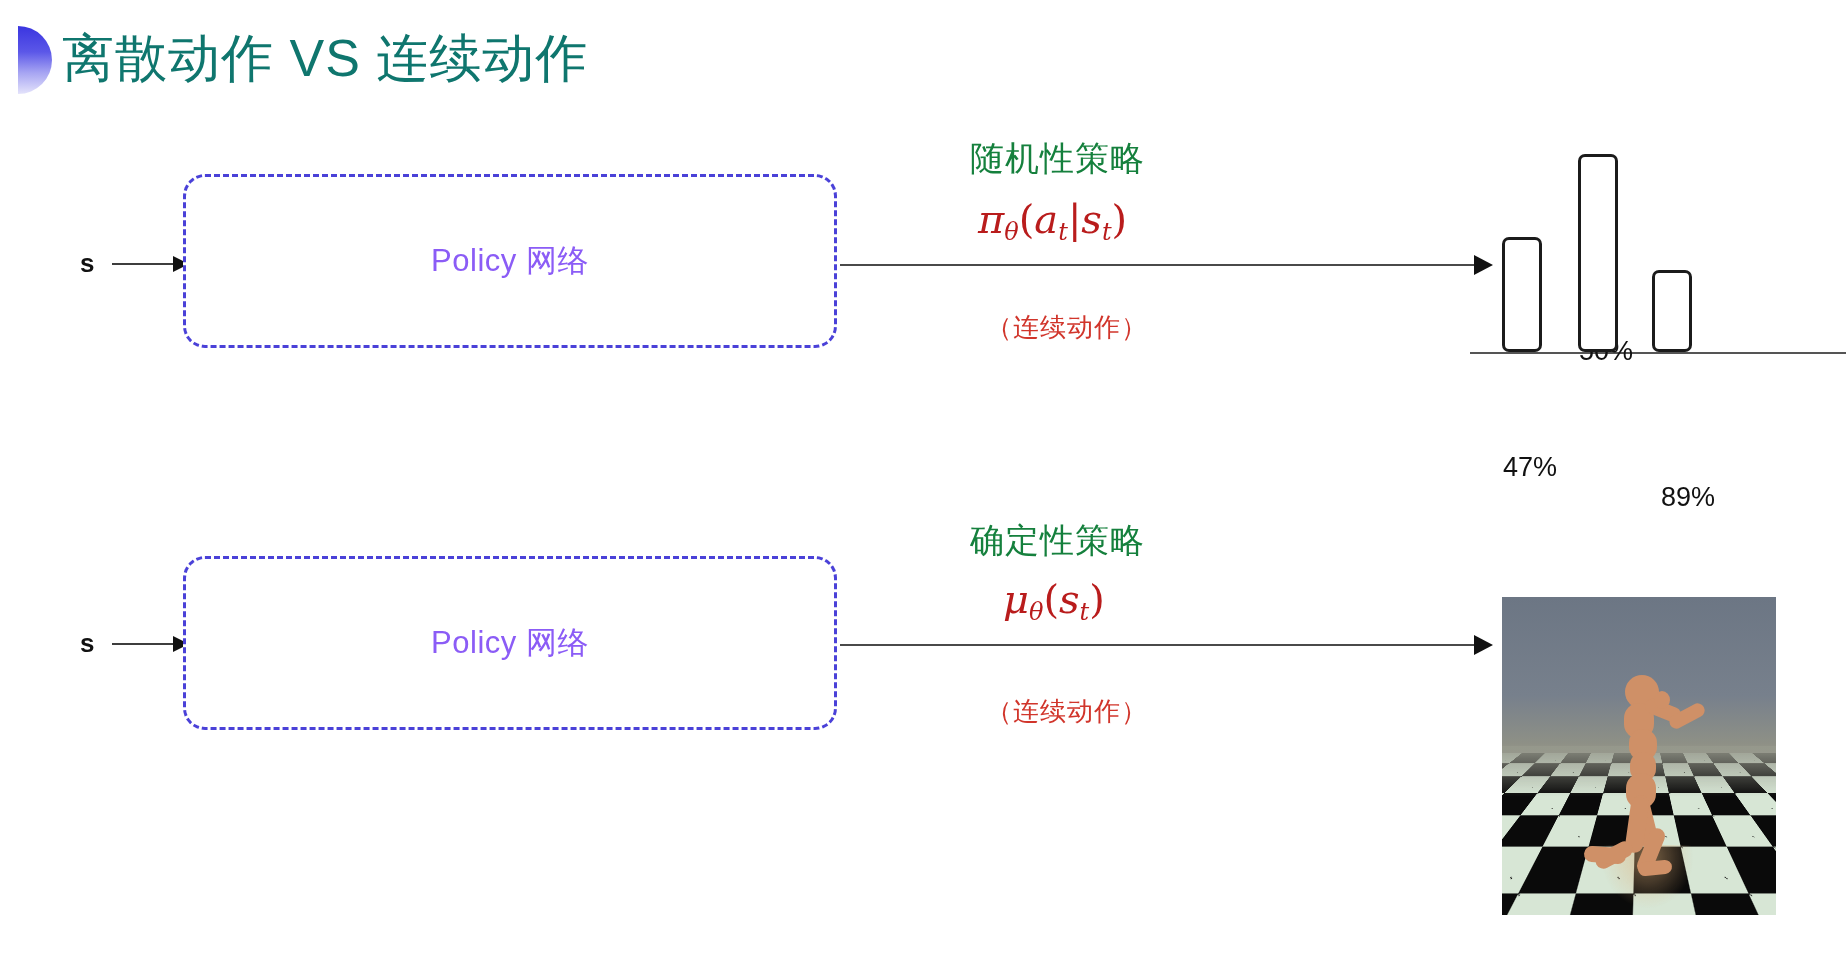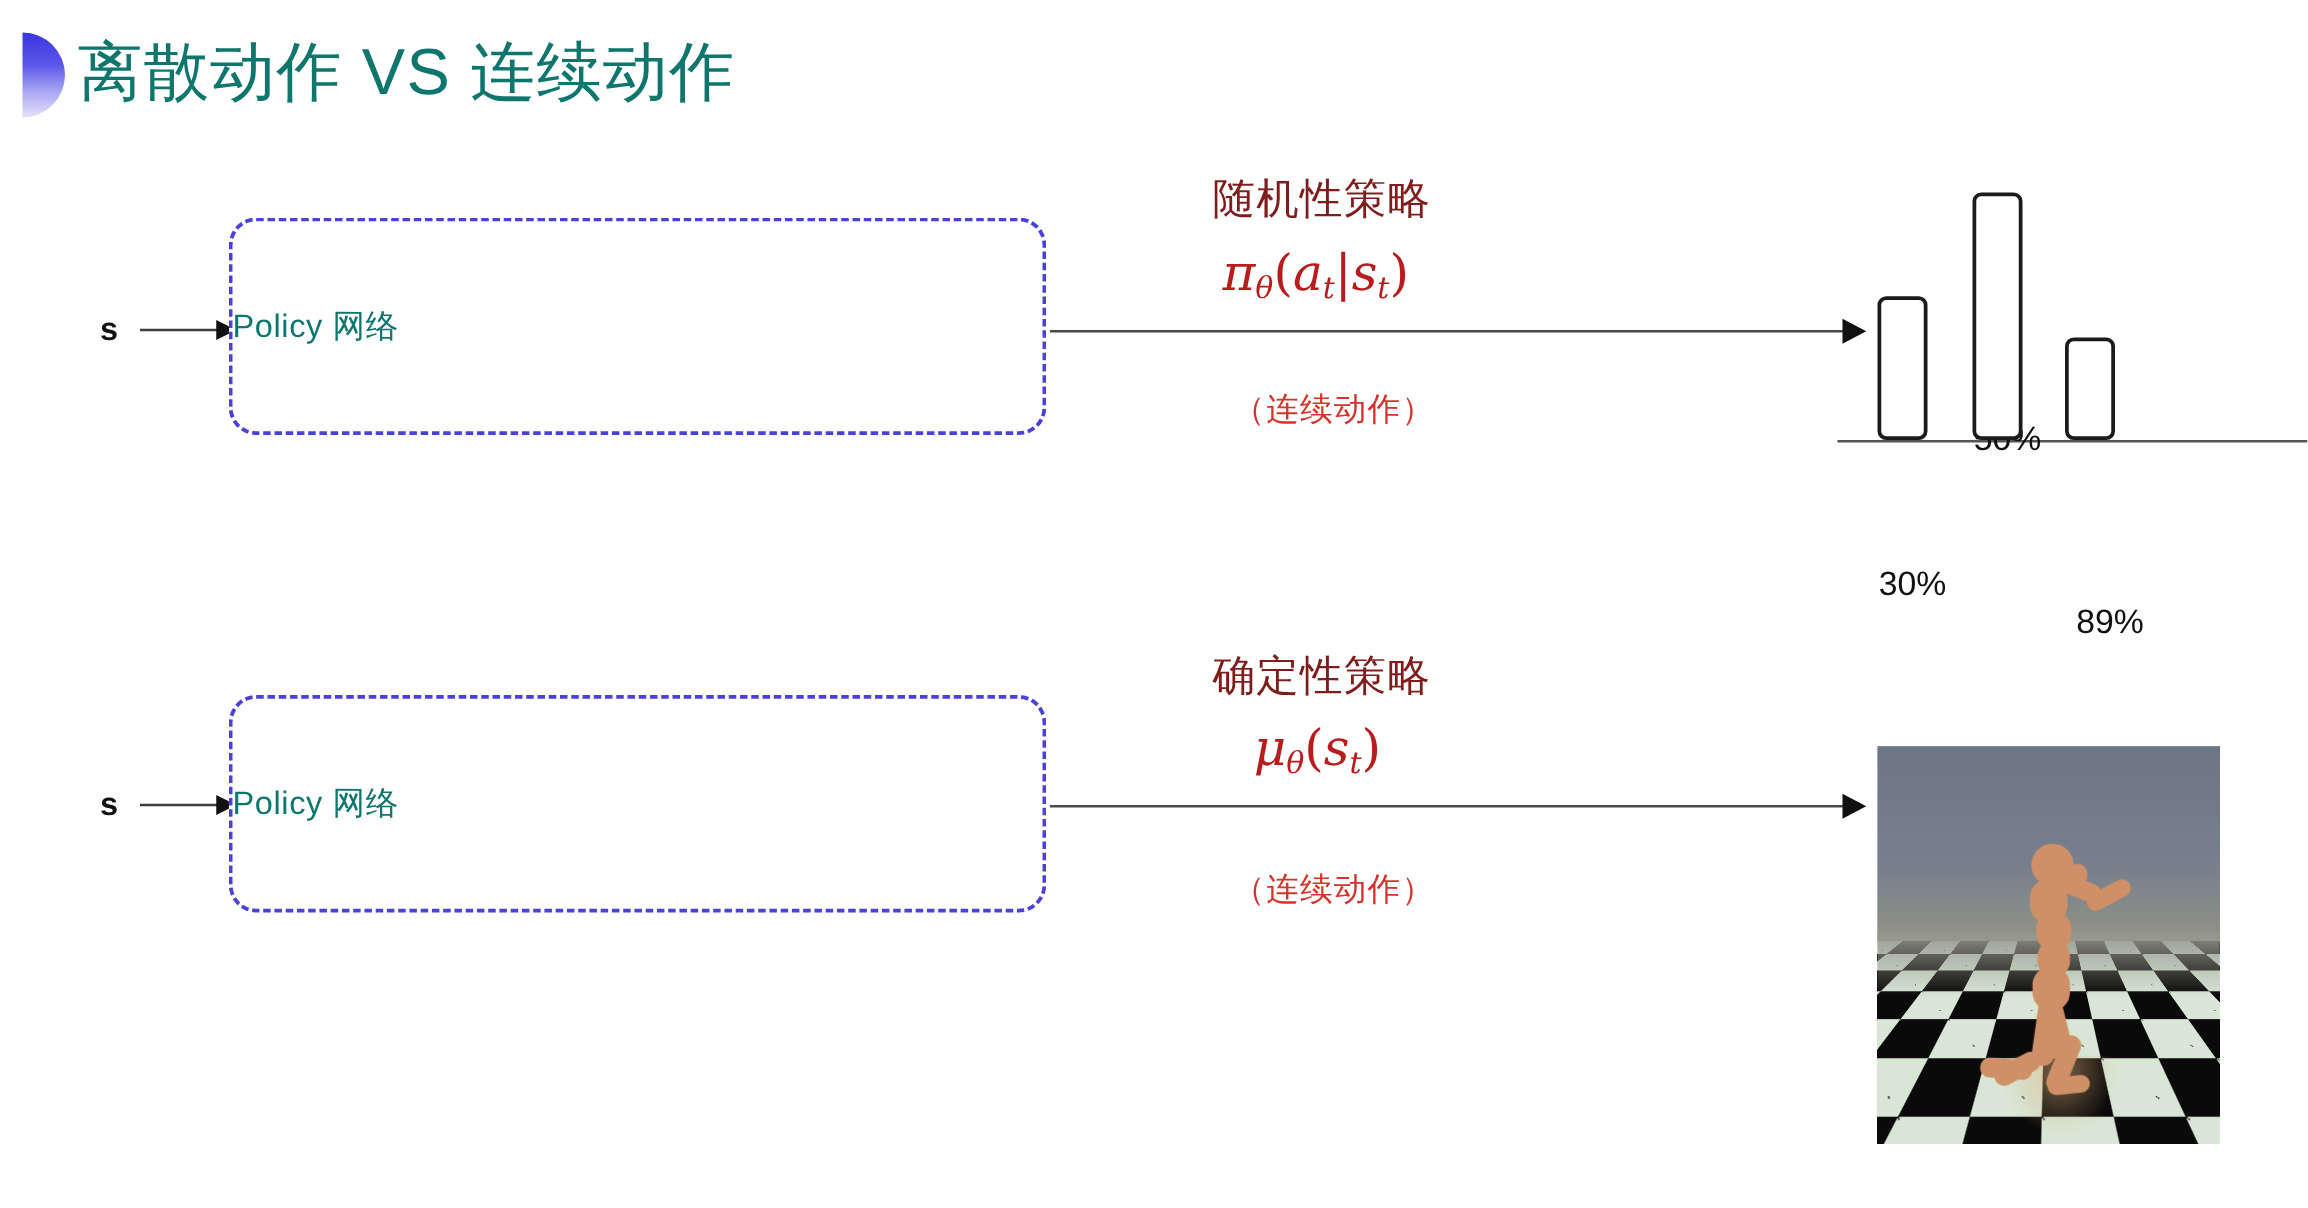--- a/index.html
+++ b/index.html
@@ -72,23 +72,23 @@
     border: 3px dashed #4a41d8;
     border-radius: 22px;
     box-sizing: border-box;
     background: #ffffff;
   }
   .policy-box-label {
     position: absolute;
     left: 0; right: 0;
     top: 50%;
     transform: translateY(-50%);
-    text-align: left;
-    font-size: 26px;
-    color: #0f766e;
+    text-align: center;
+    font-size: 31px;
+    color: #8b5cf6;
     letter-spacing: 0.5px;
   }
 
   
   .flow-arrow {
     position: absolute;
     height: 2px;
     background: #4a4a4a;
   }
   .flow-arrow::after {
@@ -99,21 +99,21 @@
     width: 0; height: 0;
     border-top: 10px solid transparent;
     border-bottom: 10px solid transparent;
     border-left: 19px solid #111;
   }
 
   
   .policy-kind {
     position: absolute;
     font-size: 34px;
-    color: #7f1d1d;
+    color: #15803d;
     letter-spacing: 1px;
     white-space: nowrap;
   }
   .policy-formula {
     position: absolute;
     font-family: "DejaVu Serif", "Liberation Serif", serif;
     font-style: italic;
     font-size: 40px;
     color: #b91c1c;
     white-space: nowrap;
@@ -244,21 +244,21 @@
   <div class="policy-formula" style="left:978px; top:196px;">
     <span>π</span><sub>θ</sub><span class="nonitalic">(</span><span>a</span><sub>t</sub><span class="nonitalic">|</span><span>s</span><sub>t</sub><span class="nonitalic">)</span>
   </div>
 
   <div class="action-type" style="left:986px; top:310px;">（连续动作）</div>
 
   <div id="bar-chart">
     <div id="bar-axis"></div>
 
     <div class="bar-group" style="left:30px;">
-      <div class="bar-value" style="left:-22px; top:100px;">30%</div>
+      <div class="bar-value" style="left:-22px; top:100px;">47%</div>
       <div class="bar-rect" style="left:10px; width:40px; height:115px;"></div>
       <div class="bar-cat" style="left:-30px;">上</div>
     </div>
 
     <div class="bar-group" style="left:106px;">
       <div class="bar-value" style="left:-22px; top:-16px;">50%</div>
       <div class="bar-rect" style="left:10px; width:40px; height:198px;"></div>
       <div class="bar-cat" style="left:-30px;">停</div>
     </div>
 

